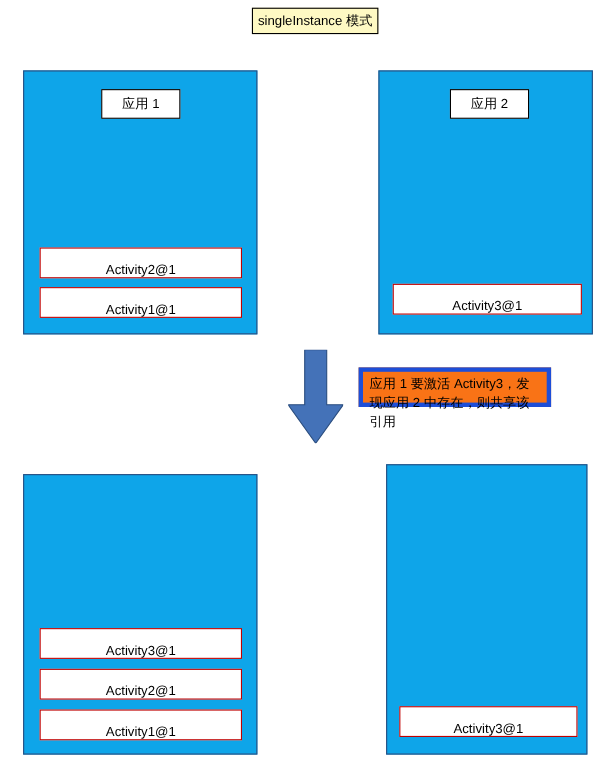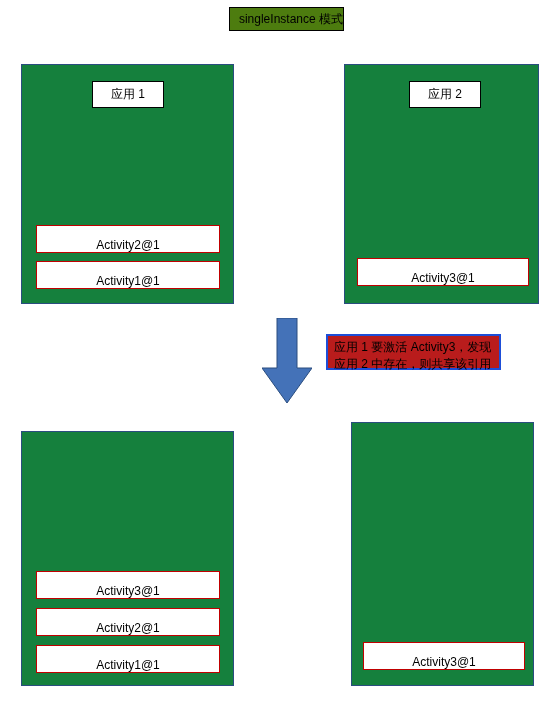--- a/index.html
+++ b/index.html
@@ -11,28 +11,28 @@
       font-size: 12px;
       position: relative;
     }
     .title-box {
       position: absolute;
       left: 229px;
       top: 7px;
       width: 115px;
       height: 24px;
       border: 1px solid #000;
-      background: #4d7c0f;
+      background: #fef9c3;
       display: flex;
       align-items: center;
-      justify-content: flex-end;
+      justify-content: center;
     }
     .task-stack {
       position: absolute;
-      background: #15803d;
+      background: #0ea5e9;
       border: 1px solid #2a4d7f;
     }
     .stack-label {
       position: absolute;
       background: #fff;
       border: 1px solid #000;
       display: flex;
       align-items: center;
       justify-content: center;
       padding: 4px 18px;
@@ -53,22 +53,22 @@
       width: 50px;
       height: 85px;
     }
     .arrow-container svg { display: block; }
     .note-box {
       position: absolute;
       left: 326px;
       top: 334px;
       width: 175px;
       height: 36px;
-      border: 2px solid #1d4ed8;
-      background: #b91c1c;
+      border: 4px solid #1d4ed8;
+      background: #f97316;
       padding: 3px 6px;
       line-height: 1.4;
     }
   </style>
 </head>
 <body>
 
 <div class="title-box">
   <span>singleInstance 模式</span>
 </div>

